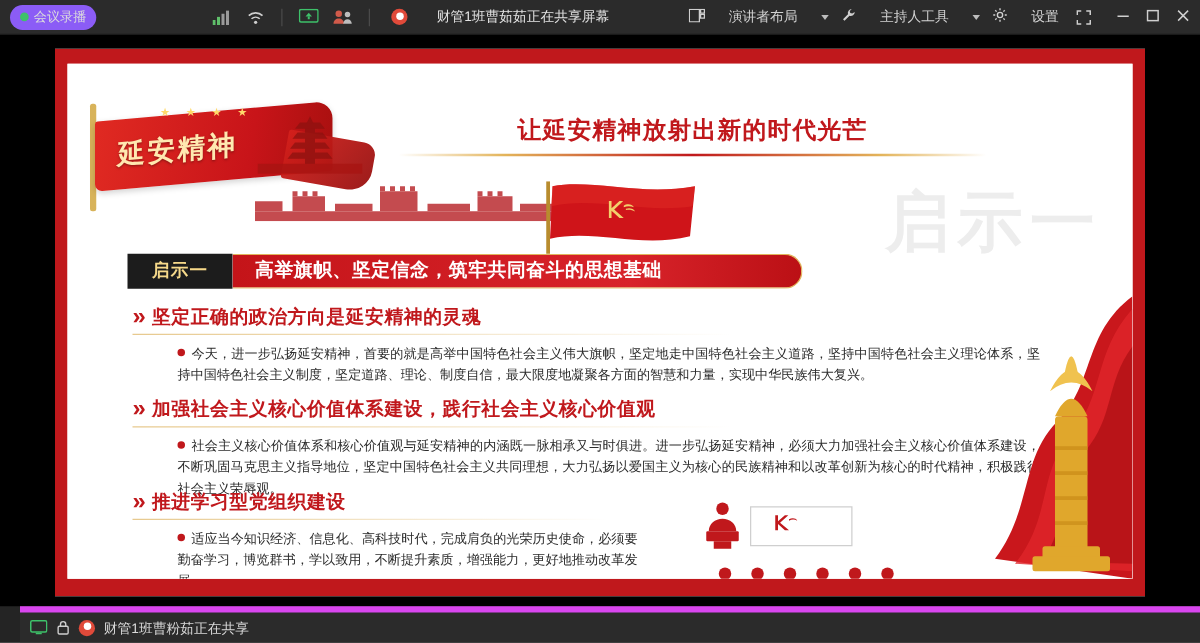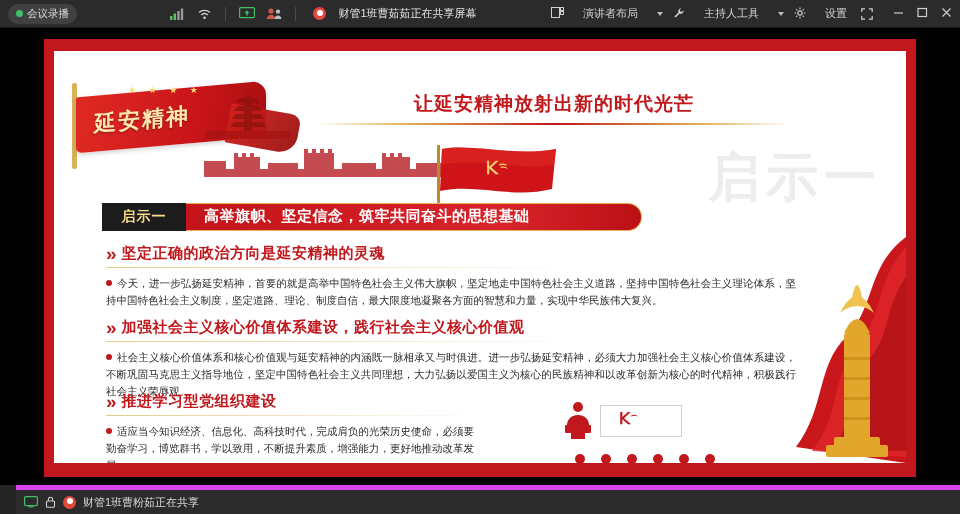--- a/index.html
+++ b/index.html
@@ -20,34 +20,34 @@
     position: absolute; top: 0; left: 0;
     width: 960px; height: 28px;
     background: #2b2b2b;
     display: flex; align-items: center;
     color: #d6d6d6; font-size: 11px;
     border-bottom: 1px solid #1a1a1a;
   }
   .tb-left { display: flex; align-items: center; gap: 7px; padding-left: 8px; }
   .pill {
     display: flex; align-items: center; gap: 4px;
-    background: #404040; border-radius: 10px;
+    background: #8b5cf6; border-radius: 10px;
     padding: 3px 8px; font-size: 10.5px; color: #dcdcdc;
   }
   .pill .dot-green { width: 7px; height: 7px; border-radius: 50%; background: #3ec16a; }
   .timer { font-size: 11px; color: #e0e0e0; letter-spacing: .2px; margin-top: 44px; }
   .sep-v { width: 1px; height: 14px; background: #4a4a4a; margin: 0 4px; }
   .tb-icon {
     width: 20px; height: 18px;
     display: flex; align-items: center; justify-content: center;
     color: #cfcfcf;
   }
   .tb-icon svg { display: block; }
   .share-chip {
-    display: flex; align-items: center; gap: 12px;
+    display: flex; align-items: center; gap: 23px;
     color: #e3e3e3; font-size: 11px;
     padding: 2px 6px;
   }
   .share-chip .user-dot {
     width: 13px; height: 13px; border-radius: 50%;
     background: #e04a3a; position: relative;
   }
   .share-chip .user-dot::after {
     content: ""; position: absolute; left: 3.5px; top: 2.5px;
     width: 6px; height: 6px; border-radius: 50%; background: #fff;
@@ -167,20 +167,21 @@
   .h-row { position: absolute; display: flex; align-items: center; gap: 8px; }
   .chev { color: #c0181c; font-size: 19px; font-weight: 700; letter-spacing: -3px; }
   .h-txt {
     color: #c0181c; font-size: 15px; font-weight: 700;
     font-family: "Liberation Serif", serif; letter-spacing: .5px;
   }
   .body-txt {
     position: absolute;
     font-size: 10.5px; color: #2b2b2b; line-height: 1.65;
     text-align: justify;
+    margin-left: 36px;
   }
   .bullet-dot {
     display: inline-block; width: 6px; height: 6px; border-radius: 50%;
     background: #c0181c; margin-right: 5px; vertical-align: 1px;
   }
   .hr-thin {
     position: absolute; height: 1px;
     background: linear-gradient(90deg, #e7c98e, rgba(231,201,142,0));
   }
 

